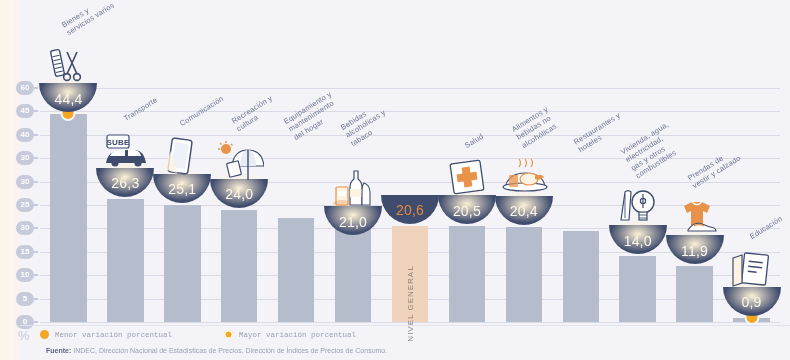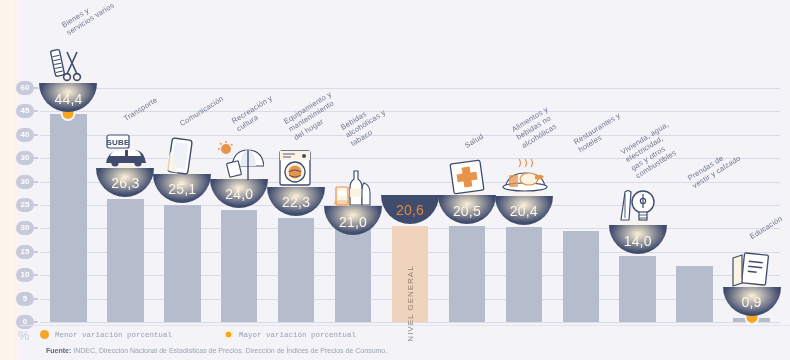--- a/index.html
+++ b/index.html
@@ -175,34 +175,20 @@
                 <path d="M18 26 q2-16 16-16 q14 0 16 16 z" fill="#ffffff" stroke="#3f4c6e" stroke-width="1.2"></path>
                 <path d="M26 26 q1-16 8-16 q7 0 8 16 z" fill="#e8ecf4"></path>
                 <line x1="34" y1="10" x2="34" y2="40" stroke="#3f4c6e" stroke-width="1.4"></line>
                 <rect x="14" y="22" width="12" height="14" rx="1" fill="#ffffff" stroke="#3f4c6e" stroke-width="1.2" transform="rotate(-14 20 29)"></rect>
               </svg>
             </div></div>
         </div>
         <div class="col">
           <div class="cat-label" style="bottom: 180.364px; left: 52%;">Equipamiento y<br>mantenimiento<br>del hogar</div>
           <div class="bar" style="height: 104.364px;"></div>
-          <div class="badge" style="bottom: 106.364px;">22,3<div class="glow"></div><div class="icon-wrap">
-              <svg width="50" height="42" viewBox="0 0 50 42">
-                <rect x="9" y="3" width="30" height="34" rx="2" fill="#ffffff" stroke="#3f4c6e" stroke-width="1.3"></rect>
-                <rect x="9" y="3" width="30" height="9" fill="#fdf3e3"></rect>
-                <g stroke="#3f4c6e" stroke-width="0.9">
-                  <line x1="12" y1="6" x2="24" y2="6"></line>
-                  <line x1="12" y1="9" x2="20" y2="9"></line>
-                </g>
-                <circle cx="33" cy="8" r="2" fill="#3f4c6e"></circle>
-                <circle cx="24" cy="24" r="10" fill="#fdf3e3" stroke="#3f4c6e" stroke-width="1.3"></circle>
-                <circle cx="24" cy="24" r="6.5" fill="#e8924a"></circle>
-                <path d="M18 24 q6-4 12 0 M18 27 q6 4 12 0" stroke="#3f4c6e" stroke-width="0.9" fill="none"></path>
-              </svg>
-            </div></div>
         </div>
         <div class="col">
           <div class="cat-label" style="bottom: 174.28px; left: 52%;">Bebidas<br>alcohólicas y<br>tabaco</div>
           <div class="bar" style="height: 98.28px;"></div>
           <div class="badge" style="bottom: 87px; text-align: right;">21,0<div class="glow"></div><div class="icon-wrap">
               <svg width="50" height="42" viewBox="0 0 50 42">
                 <path d="M26 4 h4 v8 q4 3 4 8 v18 h-12 V20 q0-5 4-8 z" fill="#ffffff" stroke="#3f4c6e" stroke-width="1.2"></path>
                 <rect x="22" y="22" width="12" height="8" fill="#fdf3e3"></rect>
                 <rect x="8" y="20" width="12" height="18" rx="1" fill="#fdf3e3" stroke="#e8924a" stroke-width="1.2"></rect>
                 <rect x="10" y="24" width="8" height="5" fill="#ffffff"></rect>
@@ -266,20 +252,28 @@
                 <line x1="30" y1="8" x2="30" y2="22" stroke="#3f4c6e" stroke-width="1.2"></line>
                 <circle cx="30" cy="15" r="2.6" fill="none" stroke="#3f4c6e" stroke-width="1.2"></circle>
                 <path d="M8 34 L12 6 q3-3 6 0 L16 34 z" fill="#ffffff" stroke="#3f4c6e" stroke-width="1.2"></path>
                 <line x1="12" y1="8" x2="12" y2="32" stroke="#3f4c6e" stroke-width="0.9"></line>
               </svg>
             </div></div>
         </div>
         <div class="col">
           <div class="cat-label" style="bottom: 131.692px; left: 52%;">Prendas de<br>vestir y calzado</div>
           <div class="bar" style="height: 55.692px;"></div>
+          <div class="badge" style="bottom: 57.692px;">11,9<div class="glow"></div><div class="icon-wrap">
+              <svg width="50" height="42" viewBox="0 0 50 42">
+                <path d="M14 10 l8-4 h10 l8 4 l-3 7 l-4-2 v19 H21 V15 l-4 2 z" fill="#e8924a"></path>
+                <path d="M22 6 q5 5 10 0" fill="none" stroke="#ffffff" stroke-width="1.2"></path>
+                <path d="M18 34 q6-9 14-6 q7 3 12 4 q2 1 2 3 h-28 z" fill="#ffffff" stroke="#3f4c6e" stroke-width="1.1"></path>
+                <path d="M24 30 q5-3 10 0" stroke="#e8924a" stroke-width="1.4" fill="none"></path>
+              </svg>
+            </div></div>
         </div>
         <div class="col">
           <div class="cat-label" style="bottom: 80.212px; left: 52%;">Educación</div>
           <div class="bar" style="height: 4.212px;">
             <div class="bar-dot" style="top: 0px;"></div>
           </div>
           <div class="badge" style="bottom: 6.212px;">0,9<div class="glow"></div><div class="icon-wrap">
               <svg width="50" height="42" viewBox="0 0 50 42">
                 <rect x="16" y="6" width="24" height="30" rx="1.5" fill="#ffffff" stroke="#3f4c6e" stroke-width="1.3" transform="rotate(6 28 21)"></rect>
                 <g transform="rotate(6 28 21)" stroke="#3f4c6e" stroke-width="1.6">

